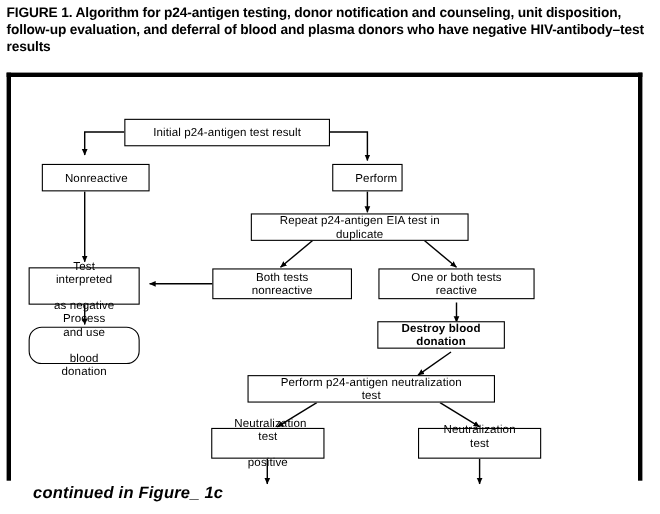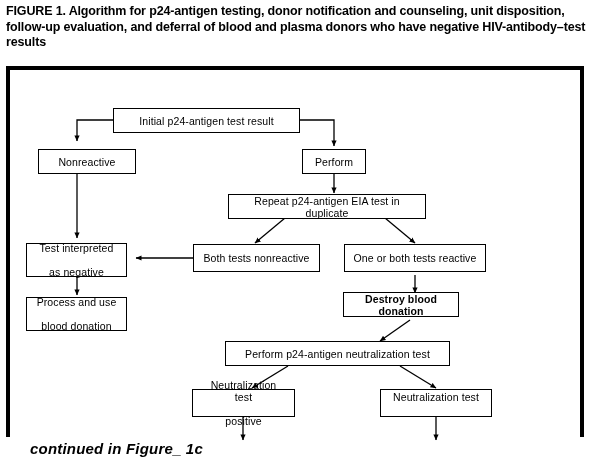--- a/index.html
+++ b/index.html
@@ -61,21 +61,21 @@
     position: absolute;
     box-sizing: border-box;
     border: 1px solid #000000;
     background: #ffffff;
     font-size: 10.5px;
     line-height: 12px;
     text-align: center;
     display: flex;
     align-items: center;
     justify-content: center;
-    padding: 0 8px;
+    padding: 0 20px;
     letter-spacing: 0.1px;
   }
   .node span { display: block; width: 100%; }
 
   
   #continued-note {
     position: absolute;
     left: 30px;
     top: 440px;
     font-size: 15px;
@@ -155,21 +155,21 @@
 </div>
 
 <div class="node" style="left:193px; top:244px; width:127px; height:28px;">
   <span>Both tests nonreactive</span>
 </div>
 
 <div class="node" style="left:344px; top:244px; width:142px; height:28px;">
   <span>One or both tests reactive</span>
 </div>
 
-<div class="node" style="left:26px; top:297px; width:101px; height:34px;">
+<div class="node" style="left:26px; top:297px; width:101px; height:34px;border-radius:12px;">
   <span>
     <span>Process and use</span><br>
     <span>blood donation</span>
   </span>
 </div>
 
 <div class="node" style="left:343px; top:292px; width:116px; height:25px;font-weight:bold;">
   <span>Destroy blood donation</span>
 </div>
 

